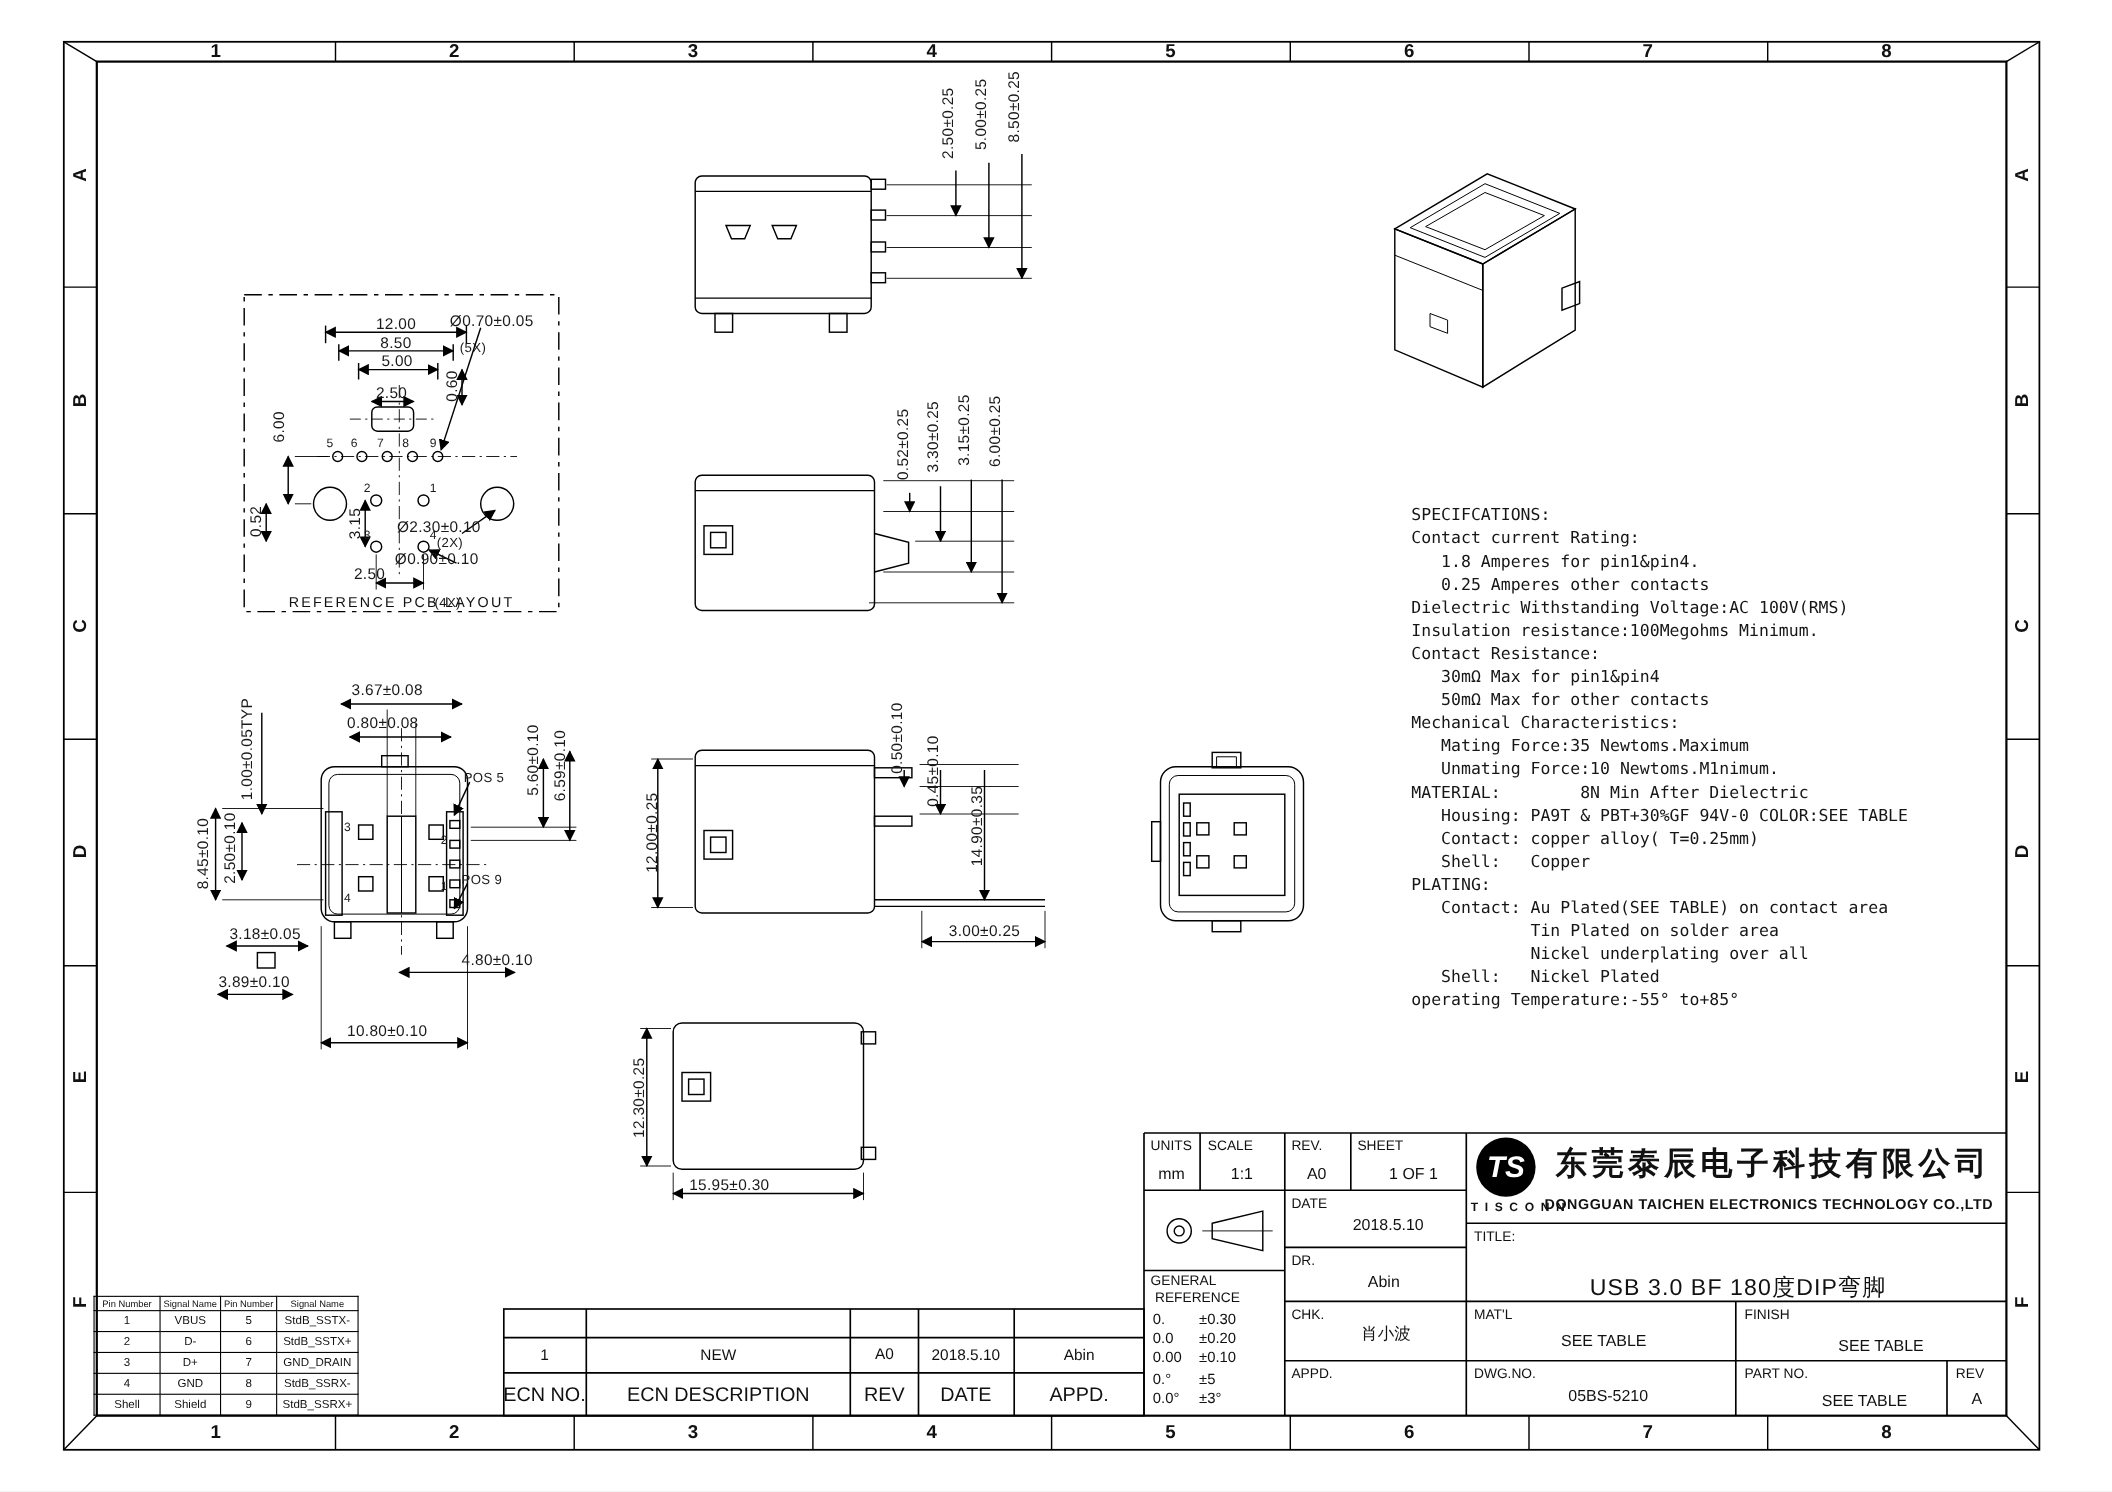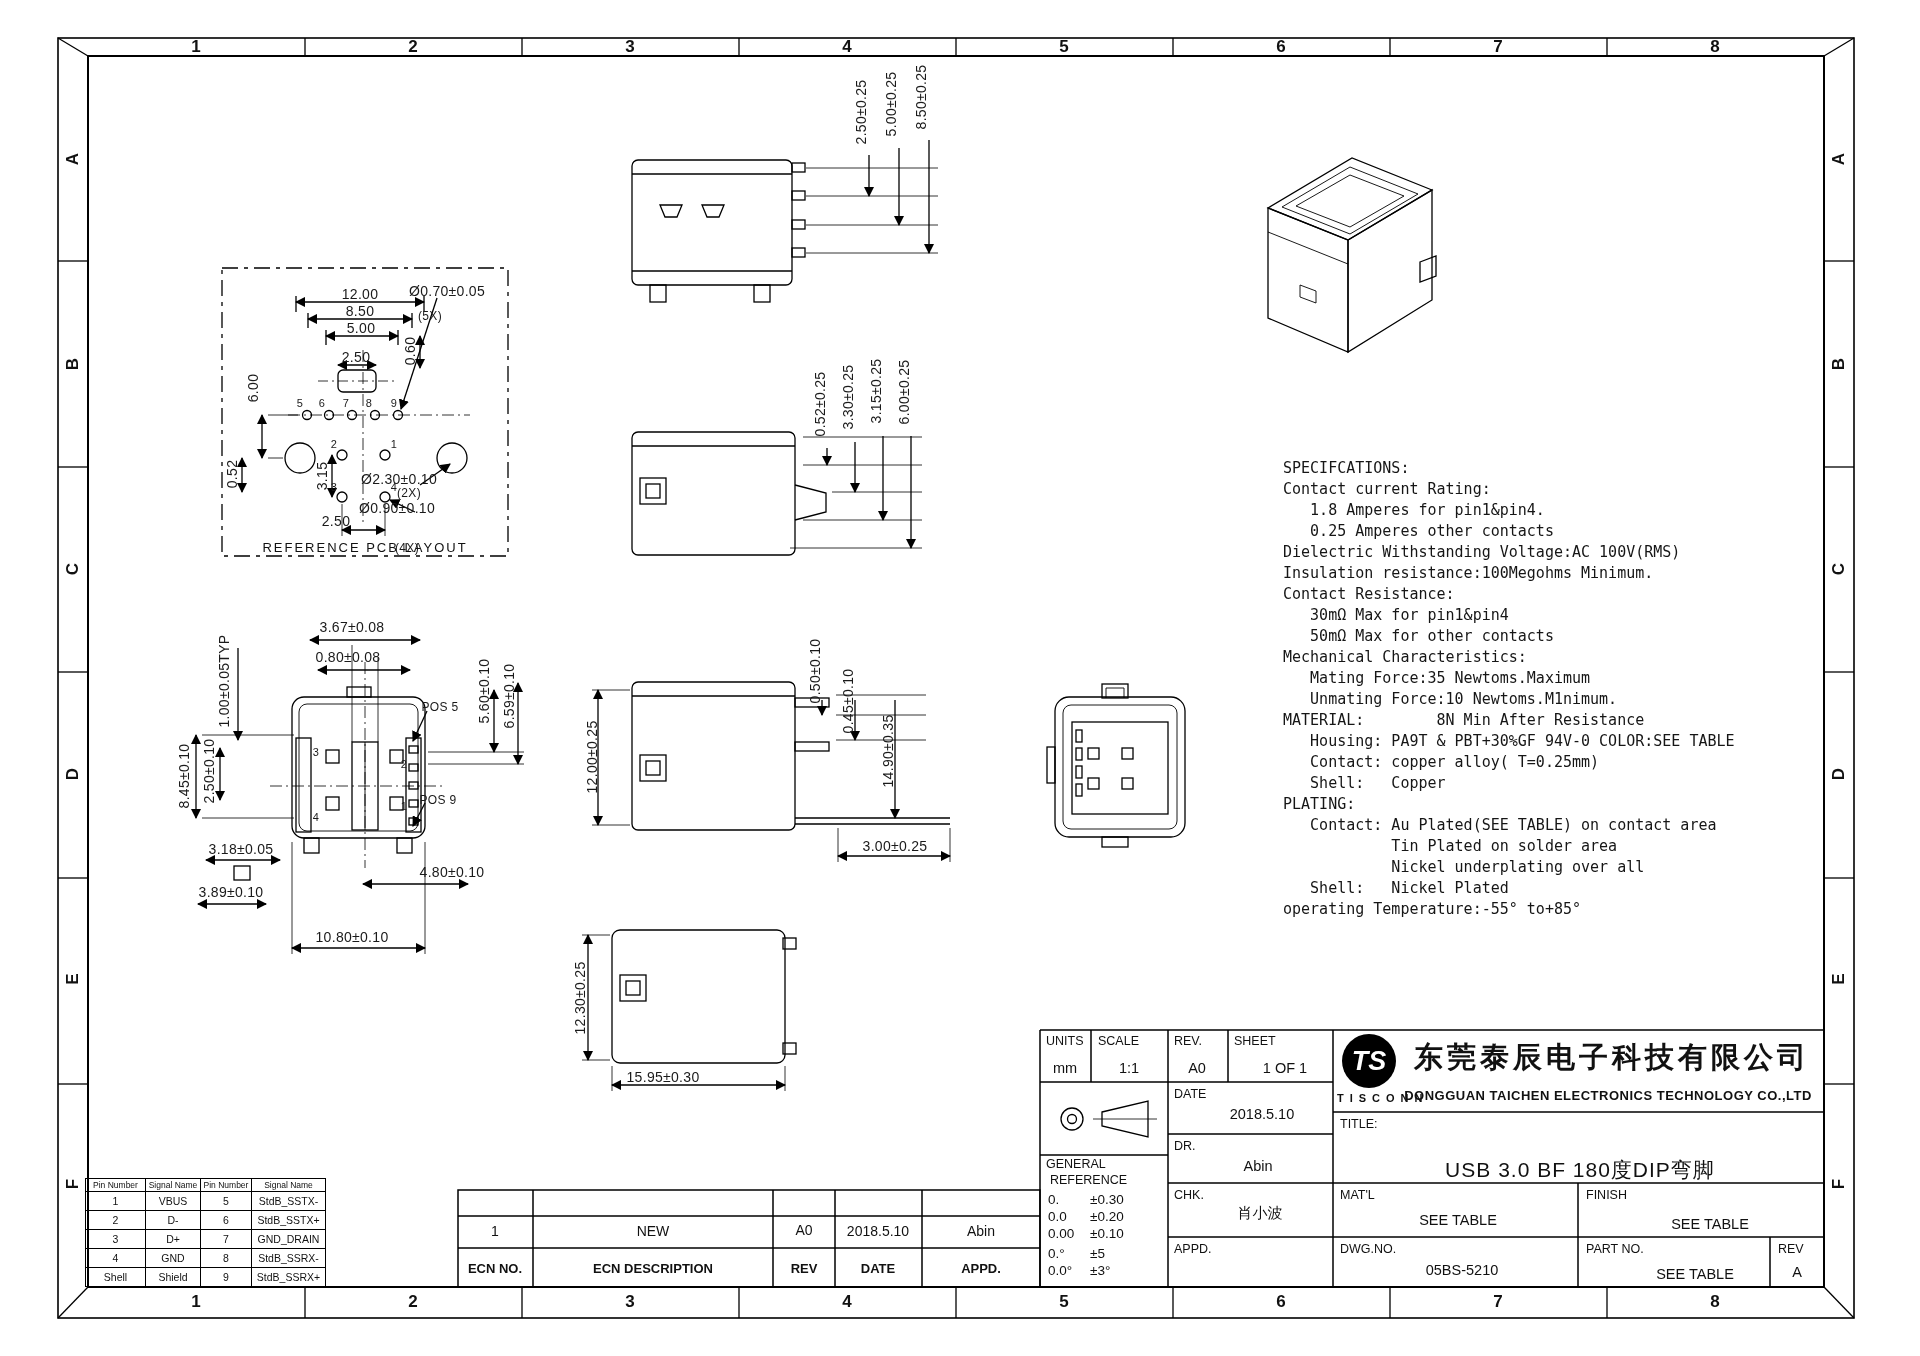--- a/index.html
+++ b/index.html
@@ -24,21 +24,21 @@
   .cn-name{position:absolute;transform:translate(-50%,-50%);font-size:29px;font-weight:600;letter-spacing:4px;white-space:nowrap;}
   .en-name{position:absolute;transform:translate(-50%,-50%);font-size:13px;font-weight:600;white-space:nowrap;letter-spacing:.5px;}
   .logo-circle{position:absolute;left:1342px;top:1034px;width:54px;height:54px;border-radius:50%;
        background:#000;color:#fff;display:flex;align-items:center;justify-content:center;
        font-size:27px;font-style:italic;font-weight:bold;}
   .logo-sub{position:absolute;left:1337px;top:1092px;font-size:11px;font-weight:bold;letter-spacing:6px;}
   table.pins{position:absolute;left:85px;top:1178px;border-collapse:collapse;}
   table.pins td,table.pins th{border:1.4px solid #000;text-align:center;font-weight:normal;
        font-size:10.5px;padding:0;height:18px;white-space:nowrap;}
   table.pins th{font-size:8.5px;height:12px;}
-  .ecn{position:absolute;transform:translate(-50%,-50%);font-size:13px;font-weight:bold;white-space:nowrap;}
+  .ecn{position:absolute;transform:translate(-50%,-50%);font-size:18px;font-weight:normal;white-space:nowrap;}
   .ecn.val{font-weight:normal;font-size:14px;}
 </style>
 </head>
 <body>
 
 <div id="sheet">
 
   <svg width="1920" height="1356" viewBox="0 0 1920 1356">
     <defs>
       <marker id="ah" viewBox="0 0 10 10" refX="9" refY="5" markerWidth="8" markerHeight="8" orient="auto-start-reverse">
@@ -408,21 +408,21 @@
     <div class="spec">   1.8 Amperes for pin1&amp;pin4.</div>
     <div class="spec">   0.25 Amperes other contacts</div>
     <div class="spec">Dielectric Withstanding Voltage:AC 100V(RMS)</div>
     <div class="spec">Insulation resistance:100Megohms Minimum.</div>
     <div class="spec">Contact Resistance:</div>
     <div class="spec">   30mΩ Max for pin1&amp;pin4</div>
     <div class="spec">   50mΩ Max for other contacts</div>
     <div class="spec">Mechanical Characteristics:</div>
     <div class="spec">   Mating Force:35 Newtoms.Maximum</div>
     <div class="spec">   Unmating Force:10 Newtoms.M1nimum.</div>
-    <div class="spec">MATERIAL:        8N Min After Resistance</div>
+    <div class="spec">MATERIAL:        8N Min After Dielectric</div>
     <div class="spec">   Housing: PA9T &amp; PBT+30%GF 94V-0 COLOR:SEE TABLE</div>
     <div class="spec">   Contact: copper alloy( T=0.25mm)</div>
     <div class="spec">   Shell:   Copper</div>
     <div class="spec">PLATING:</div>
     <div class="spec">   Contact: Au Plated(SEE TABLE) on contact area</div>
     <div class="spec">            Tin Plated on solder area</div>
     <div class="spec">            Nickel underplating over all</div>
     <div class="spec">   Shell:   Nickel Plated</div>
     <div class="spec">operating Temperature:-55° to+85°</div>
   </div>

